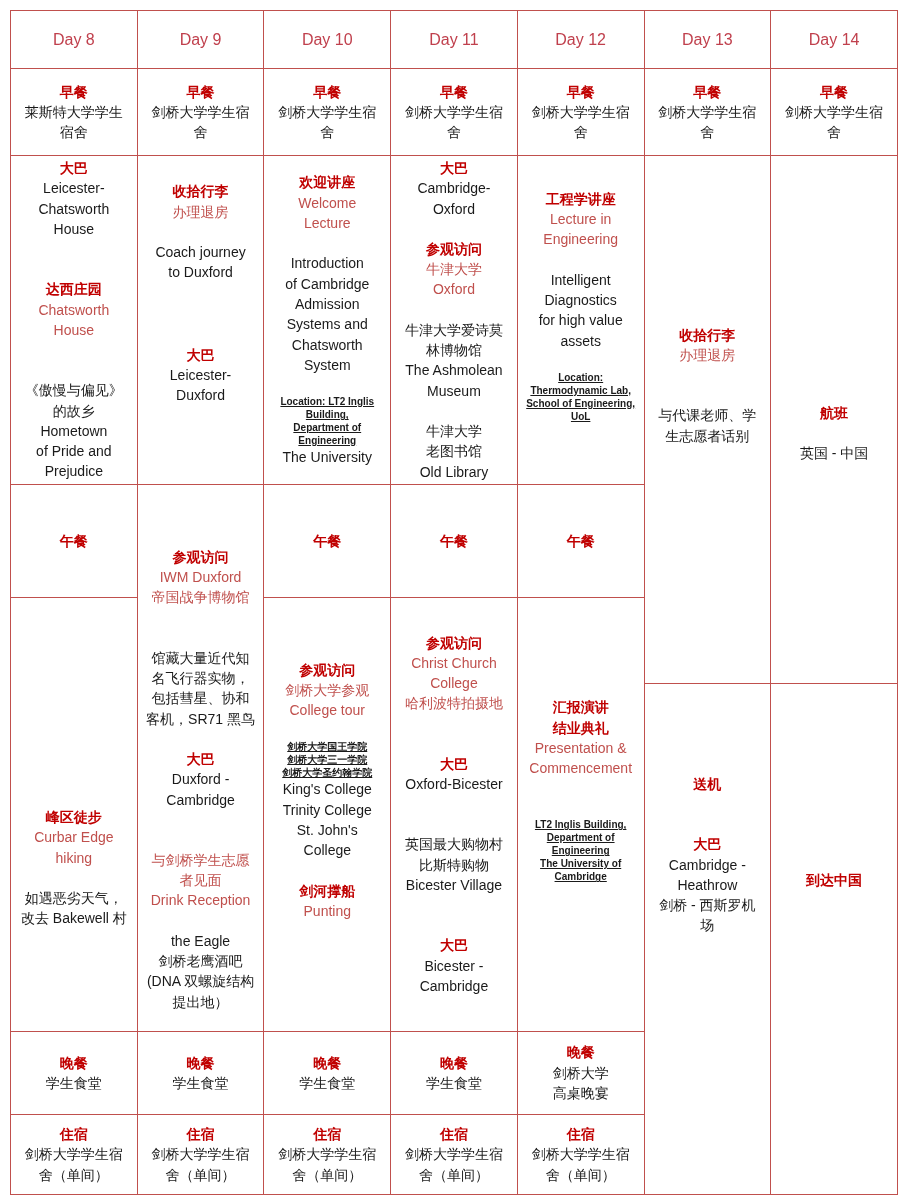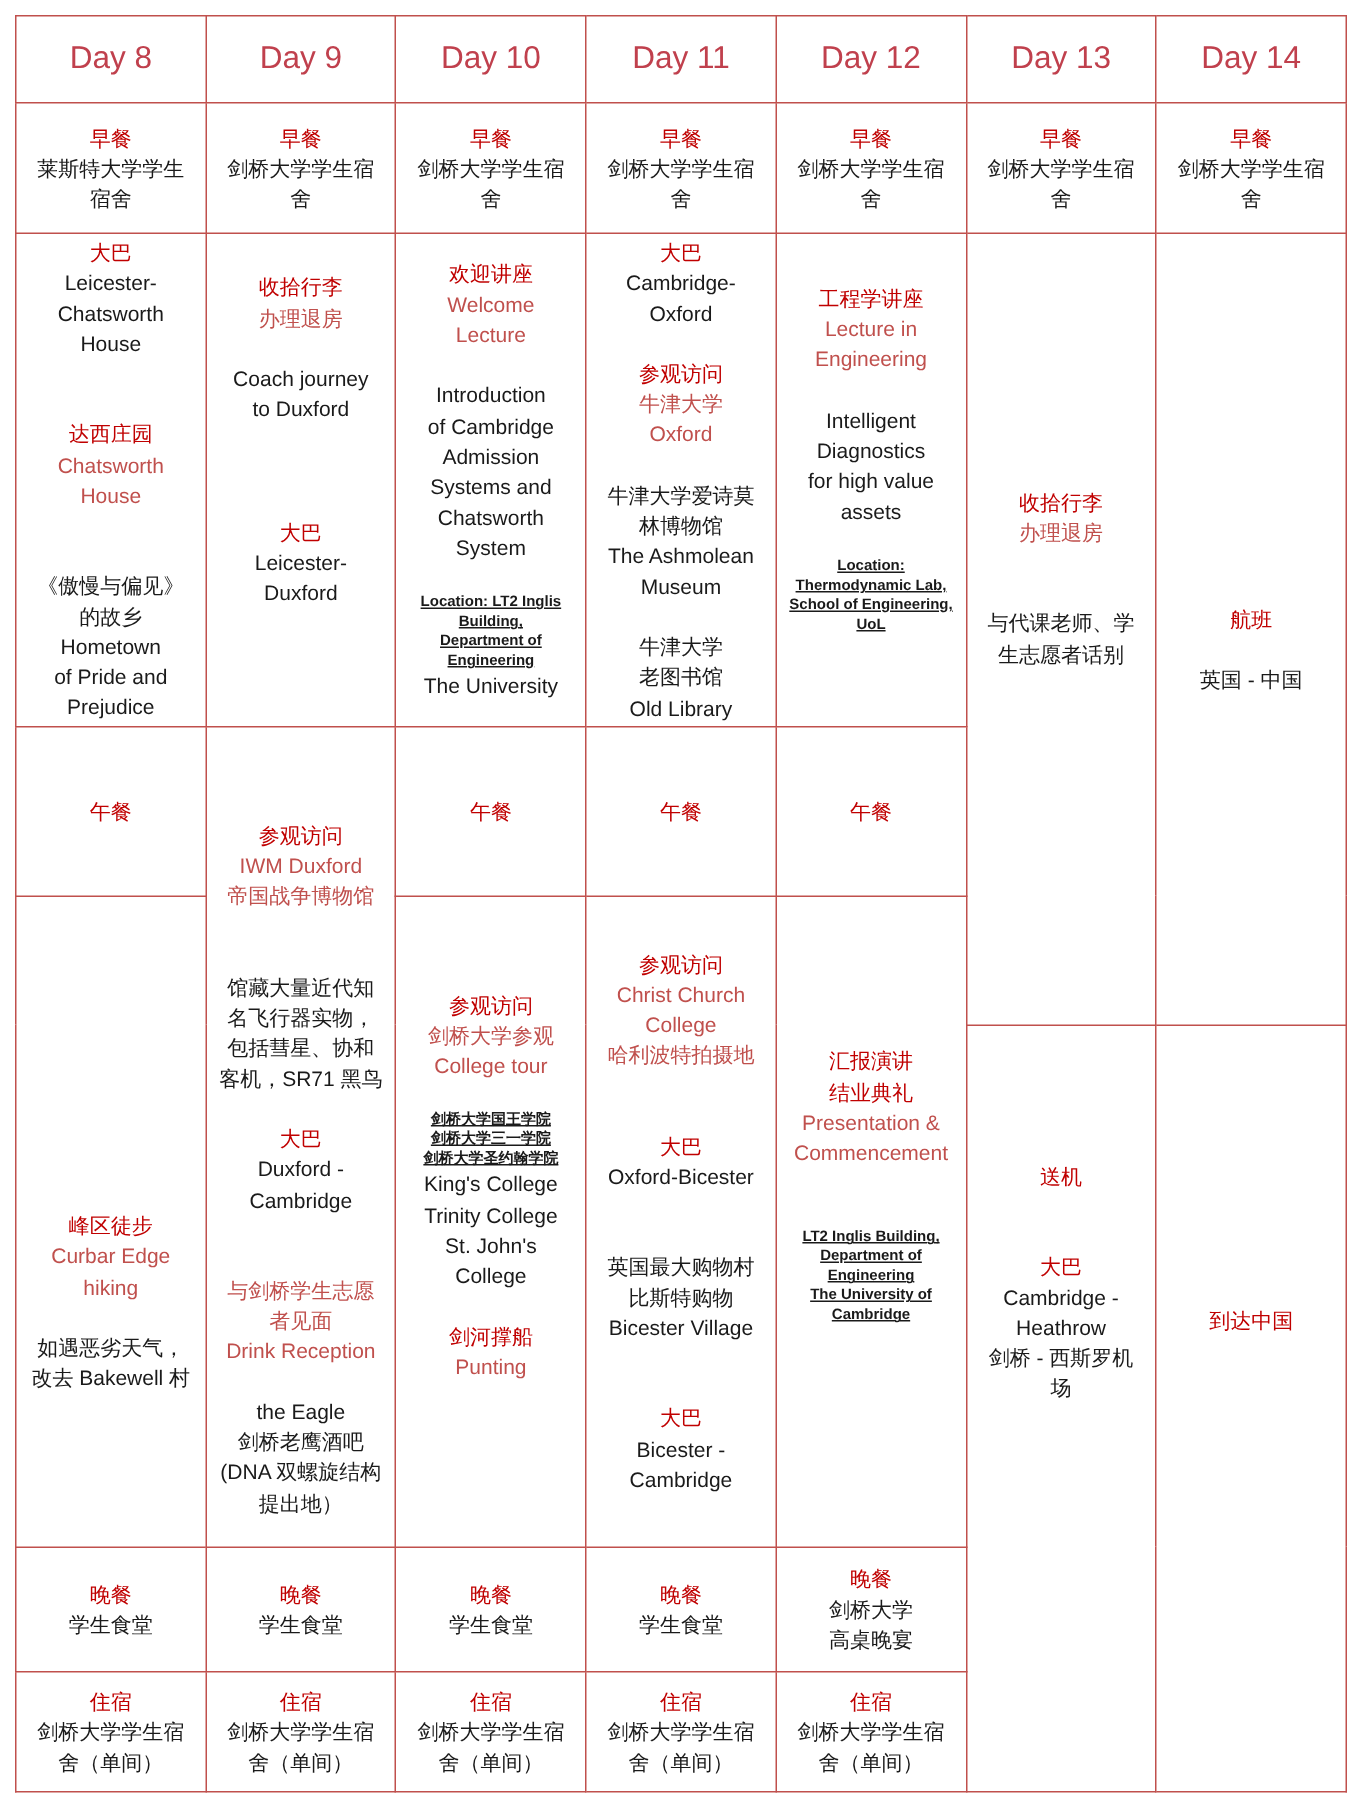--- a/index.html
+++ b/index.html
@@ -19,23 +19,23 @@
     font-size:14px;
     line-height:1.45;
   }
   td{
     border:1.5px solid var(--border);
     vertical-align:middle;
     text-align:center;
     padding:2px 8px;
     overflow:hidden;
   }
-  .day-h{color:var(--day);font-size:21px;}
+  .day-h{color:var(--day);font-size:16px;}
   .ln{white-space:normal;word-break:normal;}
-  .h{color:var(--heading);font-weight:normal;}
+  .h{color:var(--heading);font-weight:bold;}
   .r{color:var(--subtitle);}
   .b{color:var(--body);}
   .sm{color:var(--body);font-size:10px;line-height:1.3;font-weight:600;text-decoration:underline;}
   .sp{height:20px;}
   .sp2{height:40px;}
   .sp3{height:62px;}
   .rh1{height:58px;}
   .rh2{height:87px;}
   .rh3{height:318px;}
   .rh4{height:113px;}

